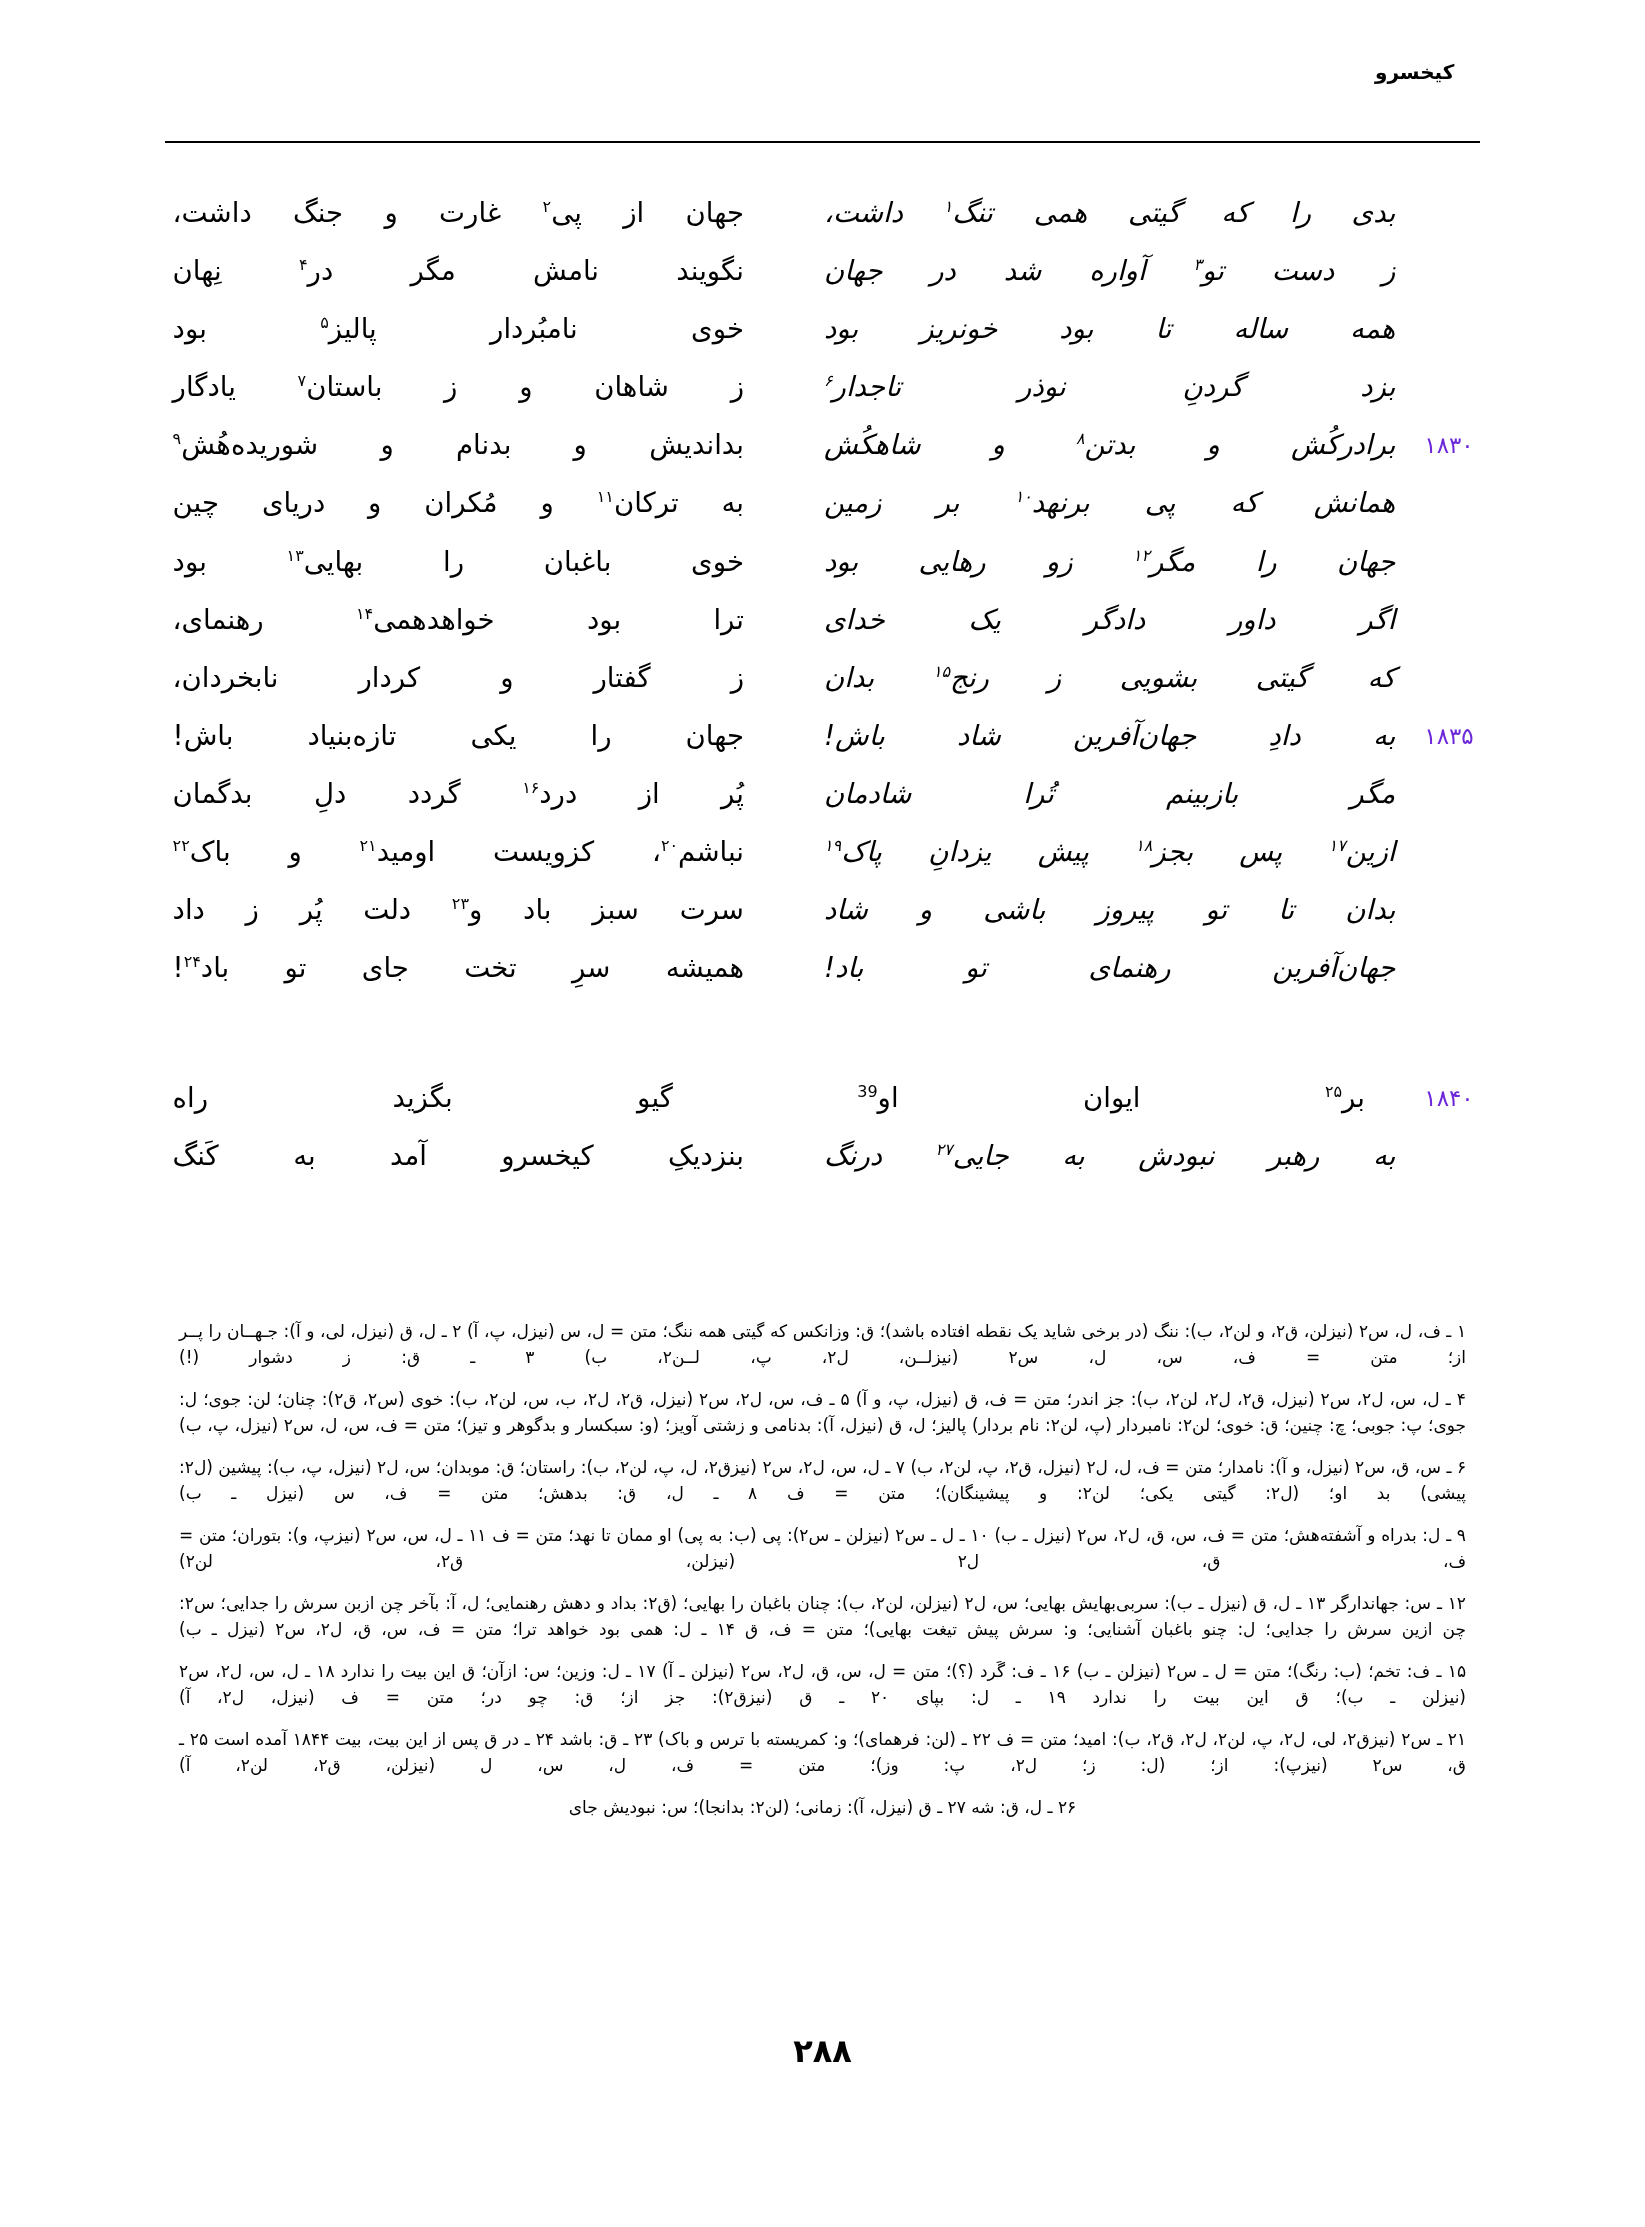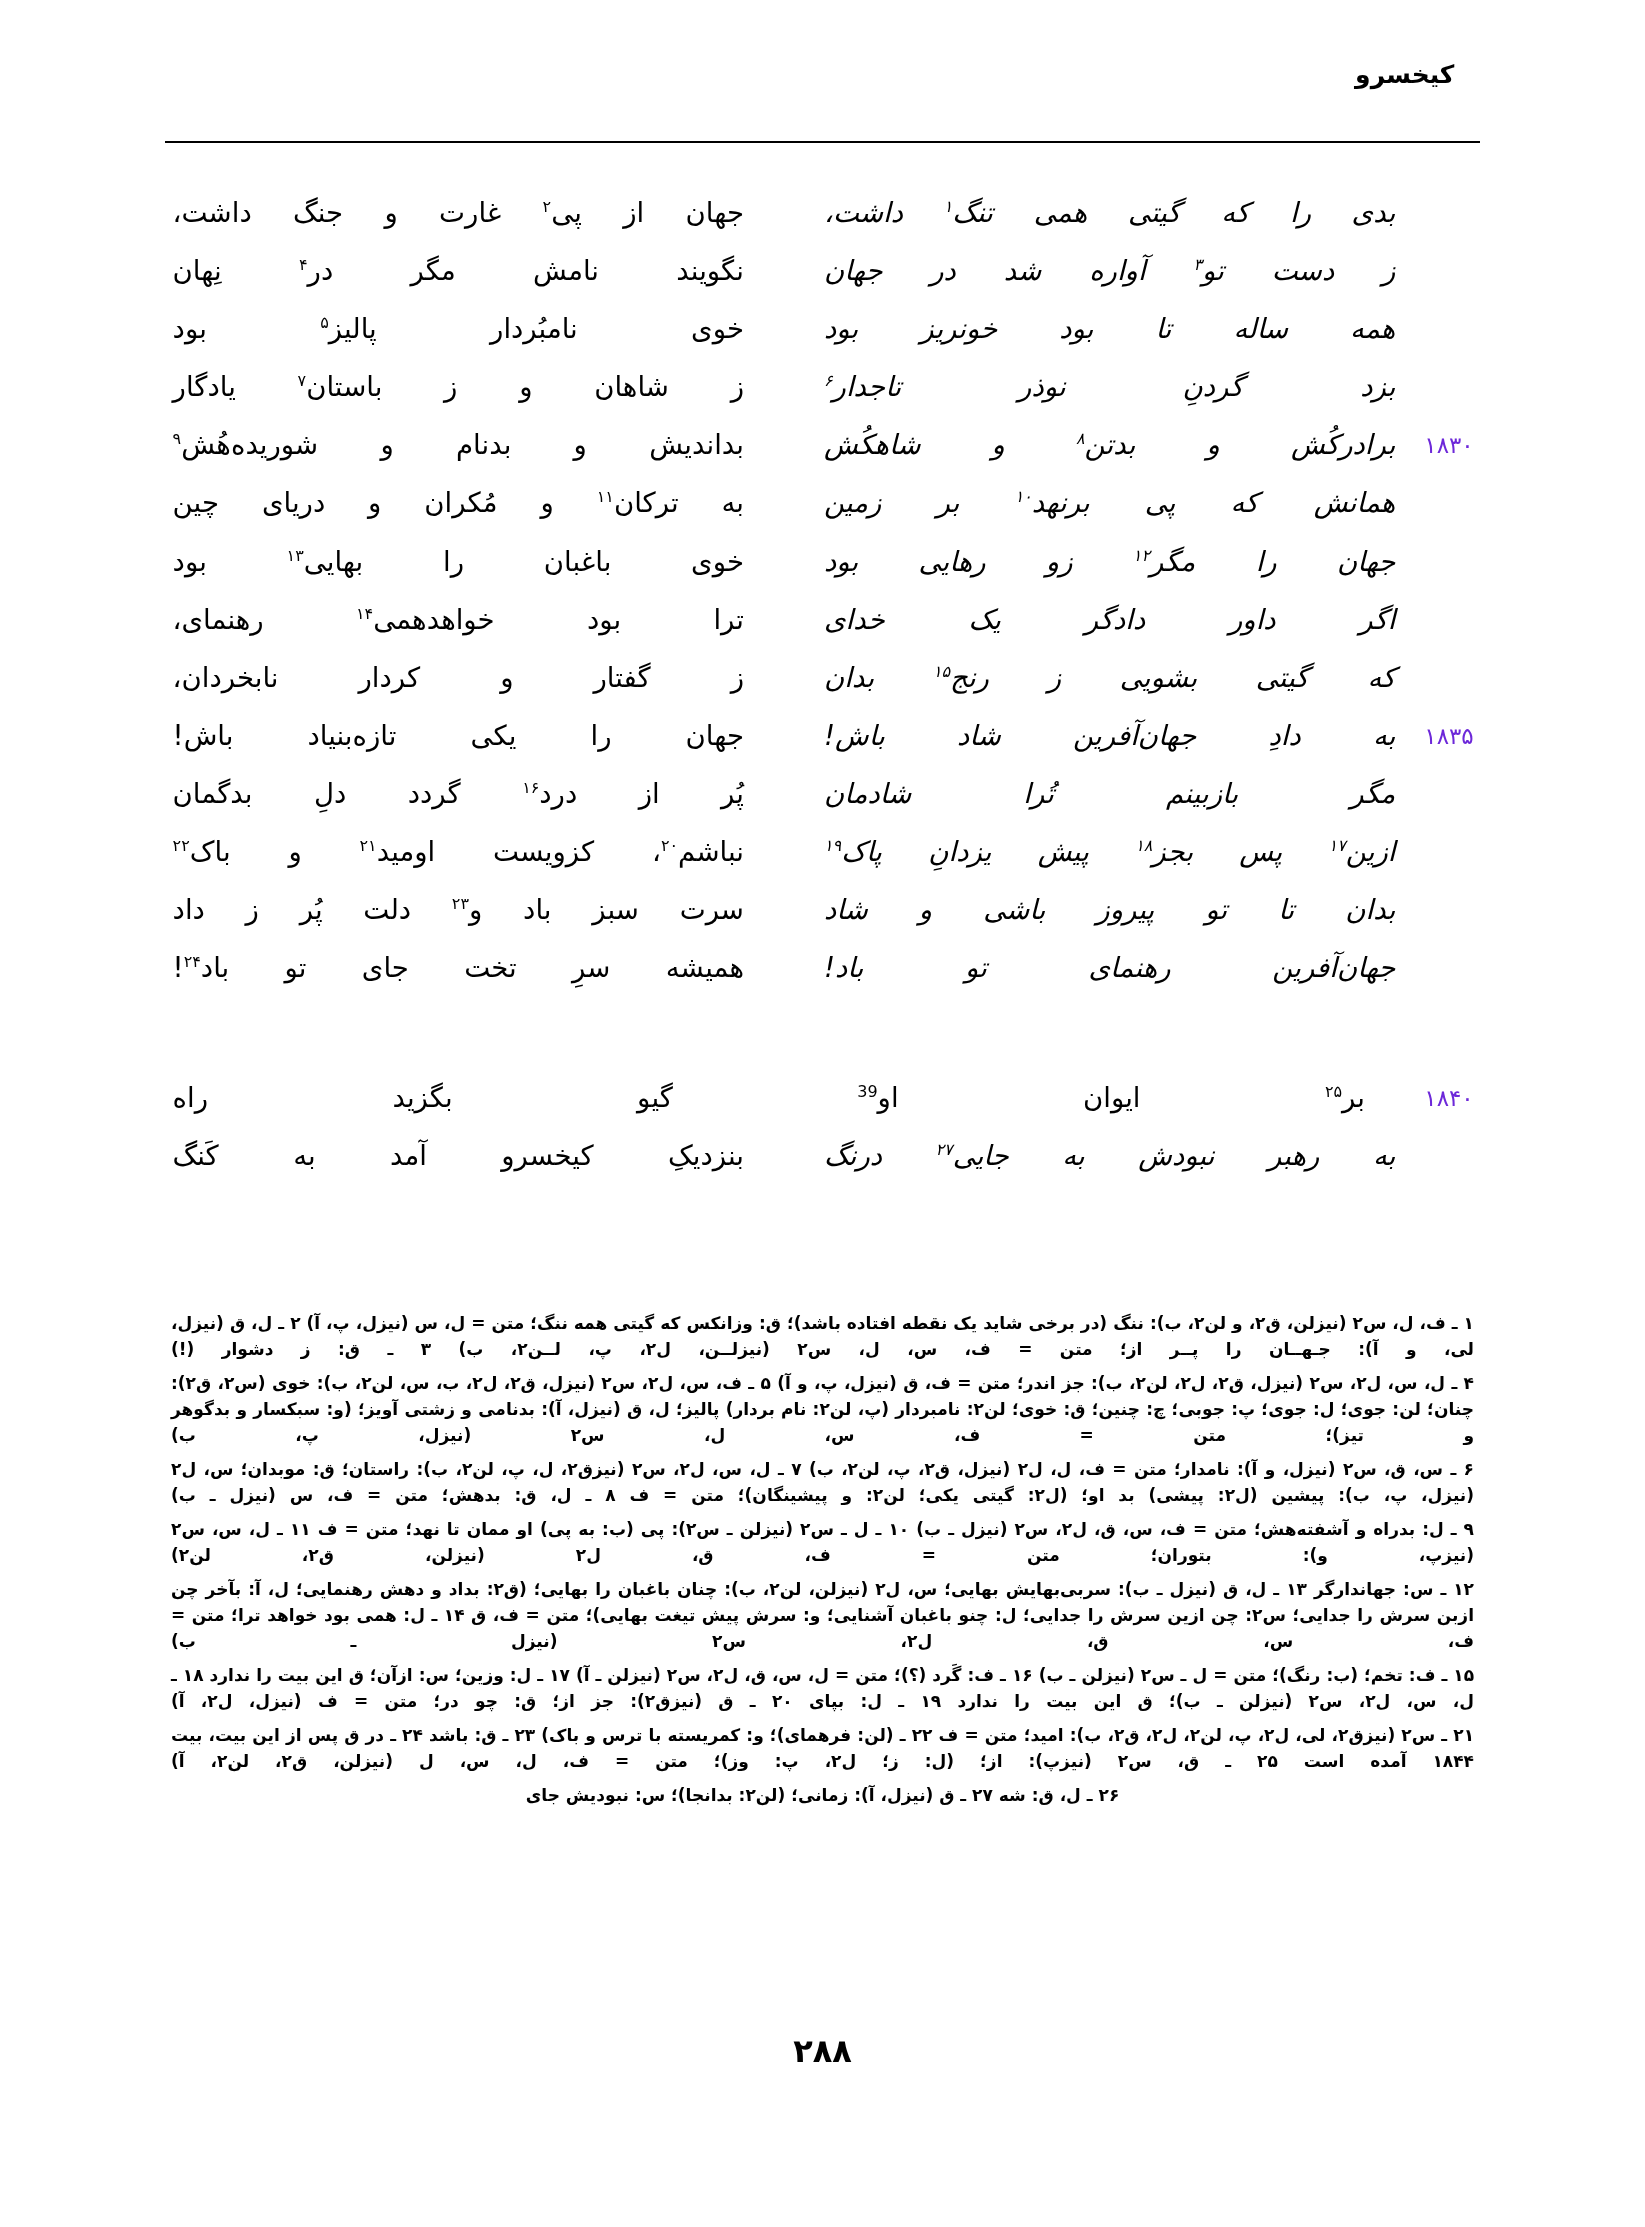--- a/index.html
+++ b/index.html
@@ -22,21 +22,21 @@
   
   .runhead-wrap {
     position: absolute;
     top: 61px;
     right: 163px;
     left: 163px;
     height: 41px;
     direction: rtl;
   }
   .runhead {
-    font-size: 25px;
+    font-size: 20px;
     font-weight: 600;
     line-height: 1.1;
     color: #000;
     text-align: right;
     padding-right: 27.6px;
     letter-spacing: 0.3px;
   }
   .rule {
     position: absolute;
     top: 141px;
@@ -99,25 +99,24 @@
     right: 163px;
     left: 163px;
     direction: rtl;
     font-size: 17px;
     line-height: 26px;
     color: #000;
     text-align: justify;
     text-align-last: justify;
   }
   .apparatus p {
-    margin: 8px;
+    margin: 16px;
     padding: 0;
     text-align: justify;
     text-align-last: justify;
-    font-weight: bold;
   }
   .apparatus .lastline {
     text-align-last: center;
   }
 
   
   .folio {
     position: absolute;
     top: 2032px;
     right: 0;

